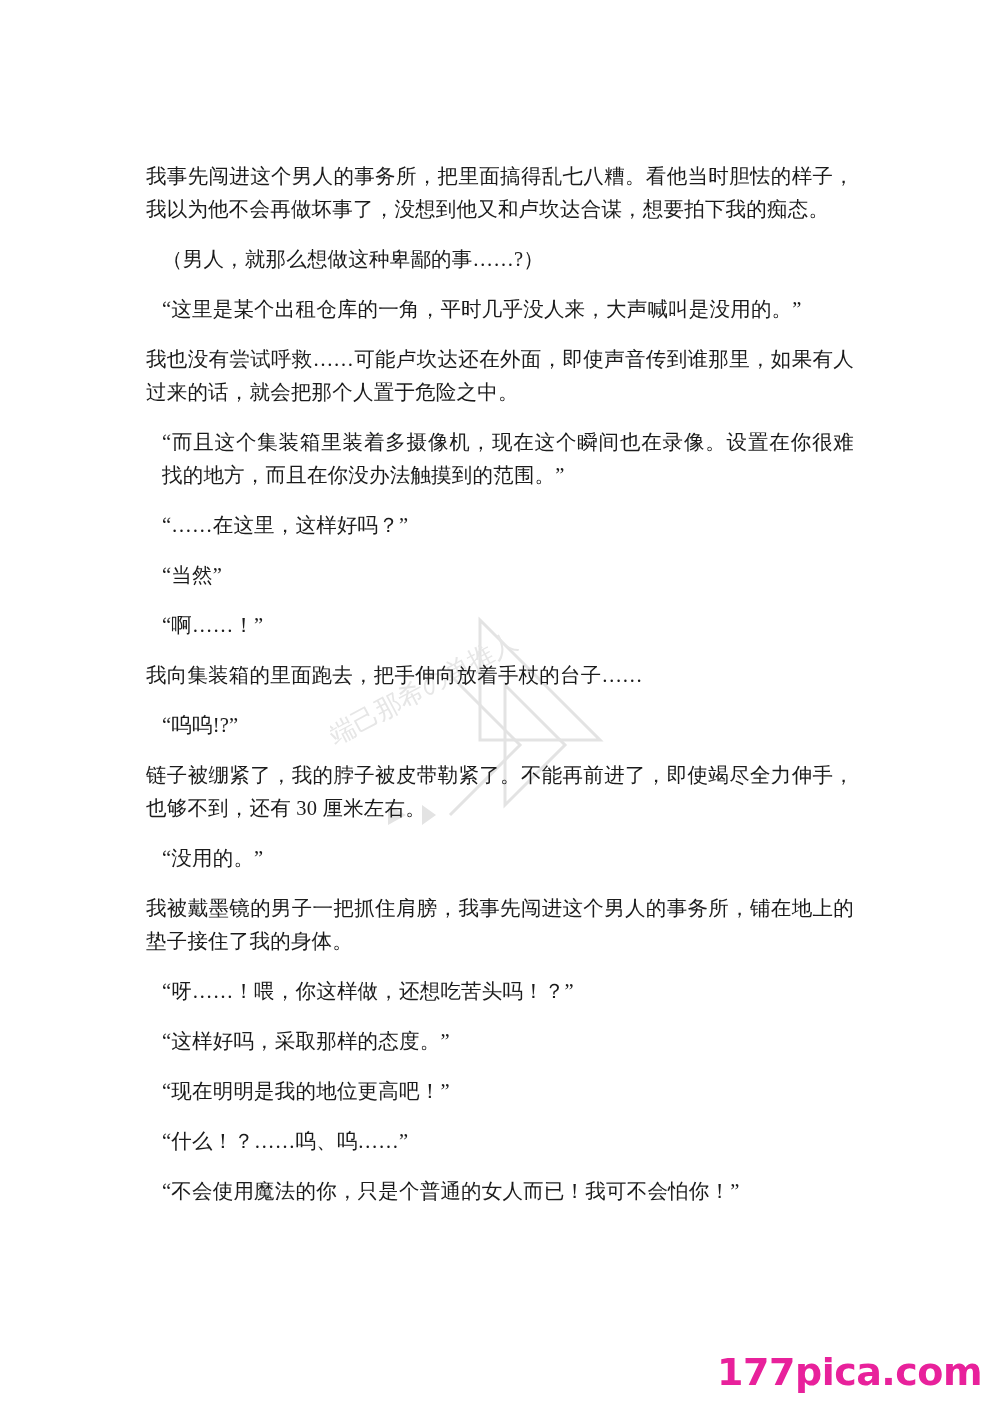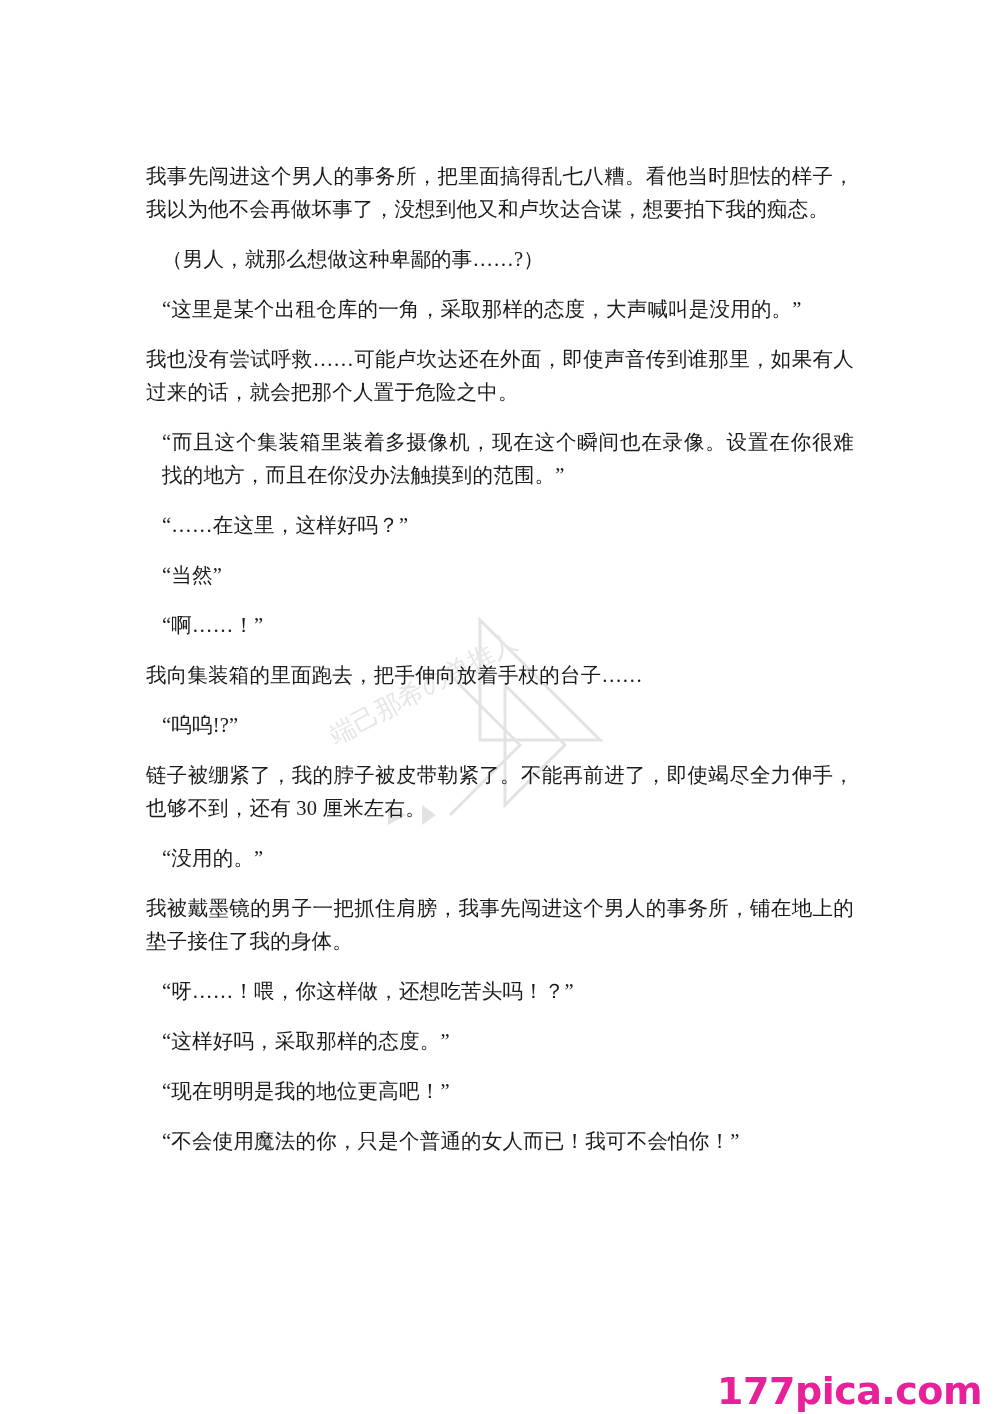--- a/index.html
+++ b/index.html
@@ -55,21 +55,21 @@
   }
   .para.indent {
     text-indent: 0;
     padding-left: 16px;
   }
 
   
   .brand {
     position: absolute;
     right: 18px;
-    bottom: 1px;
+    bottom: 20px;
     font-family: "DejaVu Sans", sans-serif;
     font-size: 38px;
     font-weight: bold;
     color: #e8219b;
     letter-spacing: -0.5px;
     z-index: 3;
   }
 </style>
 </head>
 <body>
@@ -87,32 +87,33 @@
         <path d="M58 195 l18 10 l-18 10 z"></path>
         <path d="M92 195 l14 10 l-14 10 z"></path>
       </g>
       <text x="5" y="135" transform="rotate(-28 5 135)" font-family="'DejaVu Sans', sans-serif" font-size="26" fill="#e6e6e6">端己那希の单推人</text>
     </svg>
   </div>
 
   <div class="text-column">
     <p class="para">我事先闯进这个男人的事务所，把里面搞得乱七八糟。看他当时胆怯的样子，我以为他不会再做坏事了，没想到他又和卢坎达合谋，想要拍下我的痴态。</p>
     <p class="para indent">（男人，就那么想做这种卑鄙的事……?）</p>
-    <p class="para indent">“这里是某个出租仓库的一角，采取那样的态度，大声喊叫是没用的。”</p>
+    <p class="para indent">“这里是某个出租仓库的一角，平时几乎没人来，大声喊叫是没用的。”</p>
     <p class="para">我也没有尝试呼救……可能卢坎达还在外面，即使声音传到谁那里，如果有人过来的话，就会把那个人置于危险之中。</p>
     <p class="para indent">“而且这个集装箱里装着多摄像机，现在这个瞬间也在录像。设置在你很难找的地方，而且在你没办法触摸到的范围。”</p>
     <p class="para indent">“……在这里，这样好吗？”</p>
     <p class="para indent">“当然”</p>
     <p class="para indent">“啊……！”</p>
     <p class="para">我向集装箱的里面跑去，把手伸向放着手杖的台子……</p>
     <p class="para indent">“呜呜!?”</p>
     <p class="para">链子被绷紧了，我的脖子被皮带勒紧了。不能再前进了，即使竭尽全力伸手，也够不到，还有 30 厘米左右。</p>
     <p class="para indent">“没用的。”</p>
     <p class="para">我被戴墨镜的男子一把抓住肩膀，我事先闯进这个男人的事务所，铺在地上的垫子接住了我的身体。</p>
     <p class="para indent">“呀……！喂，你这样做，还想吃苦头吗！？”</p>
     <p class="para indent">“这样好吗，采取那样的态度。”</p>
     <p class="para indent">“现在明明是我的地位更高吧！”</p>
+    <p class="para indent">“什么！？……呜、呜……”</p>
     <p class="para indent">“不会使用魔法的你，只是个普通的女人而已！我可不会怕你！”</p>
   </div>
 
   <div class="brand">177pica.com</div>
 
 </div>
 
 </body></html>

